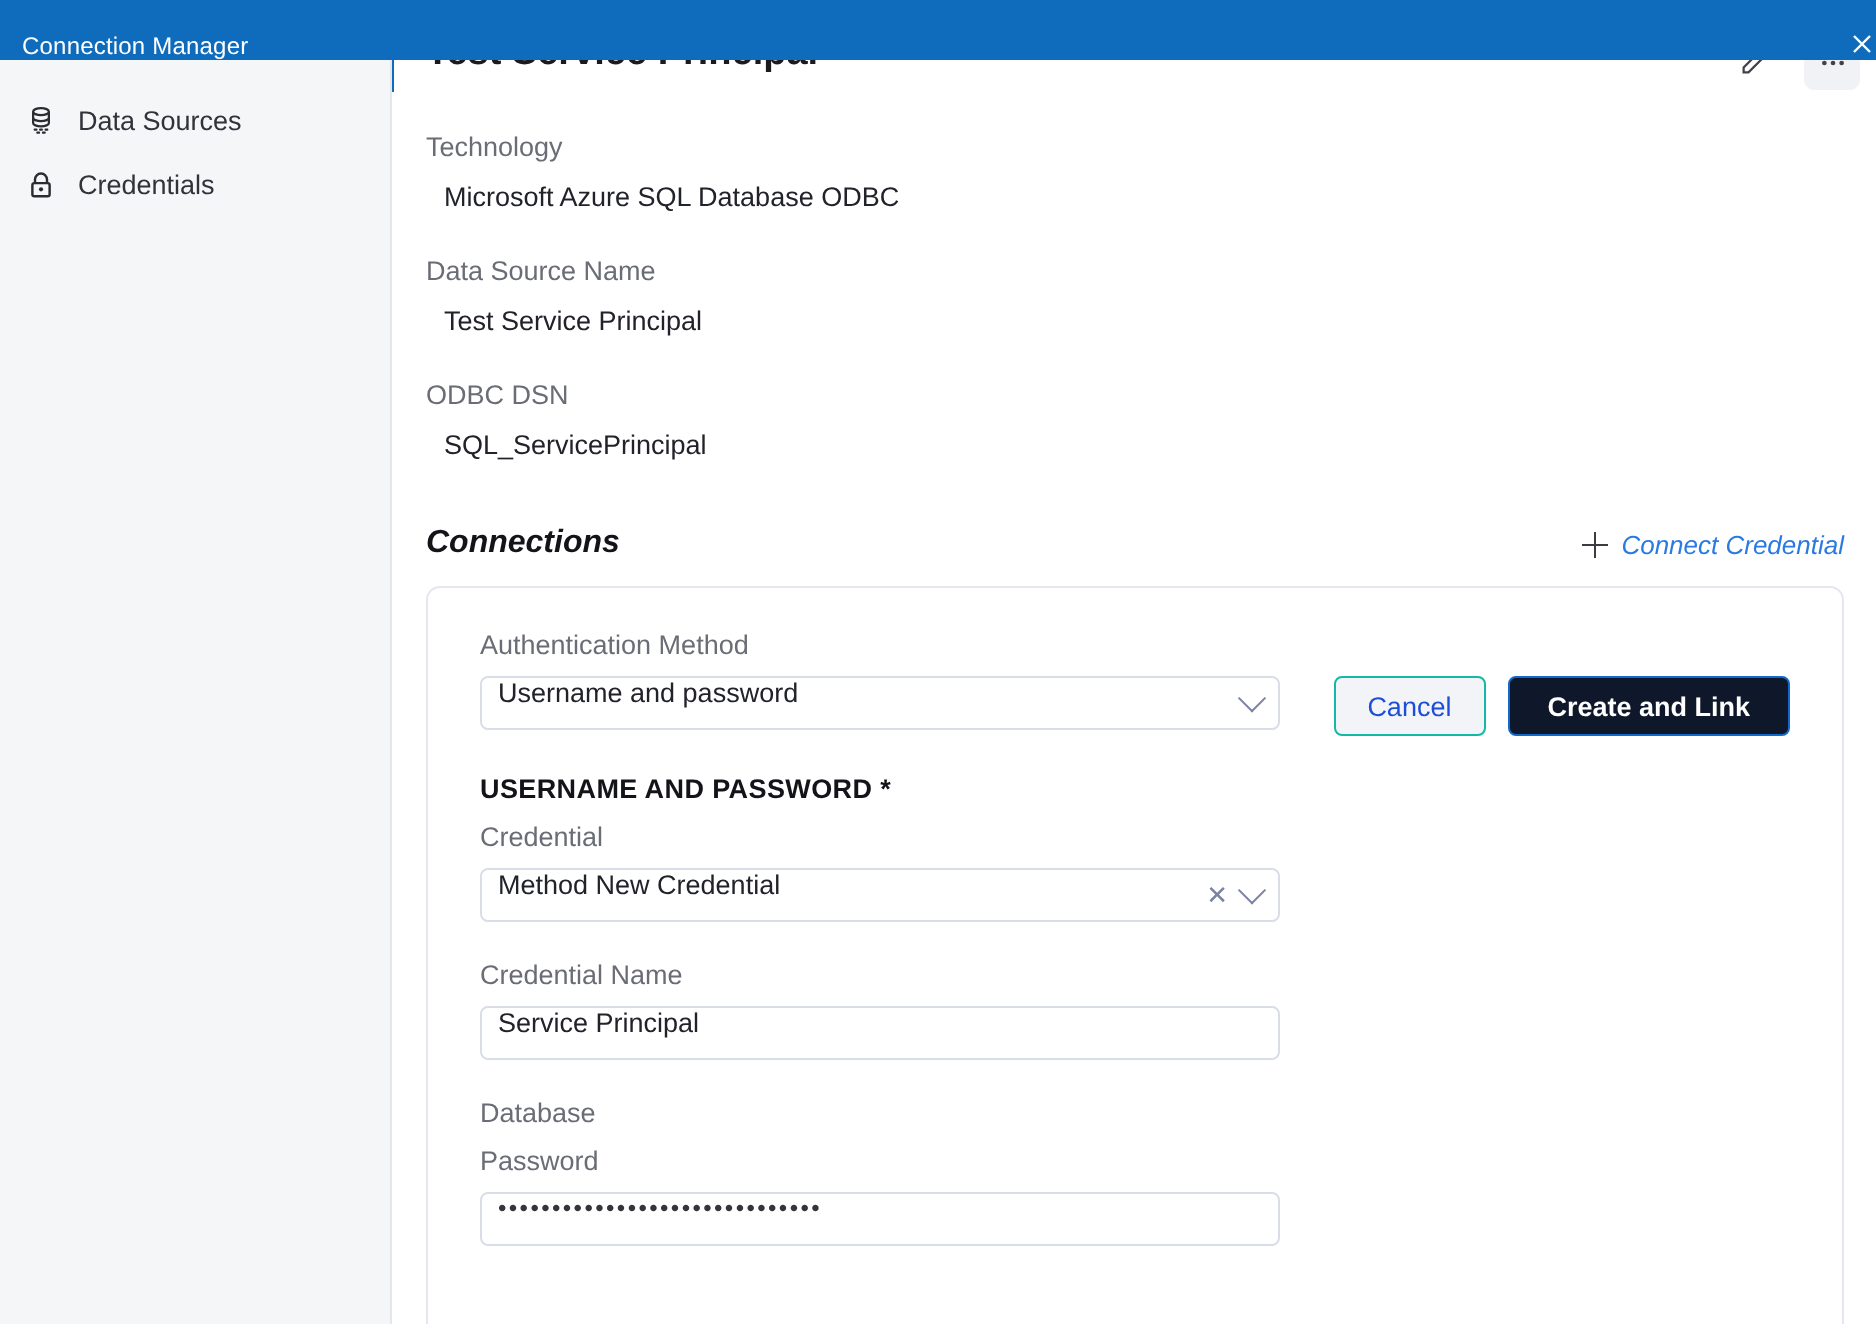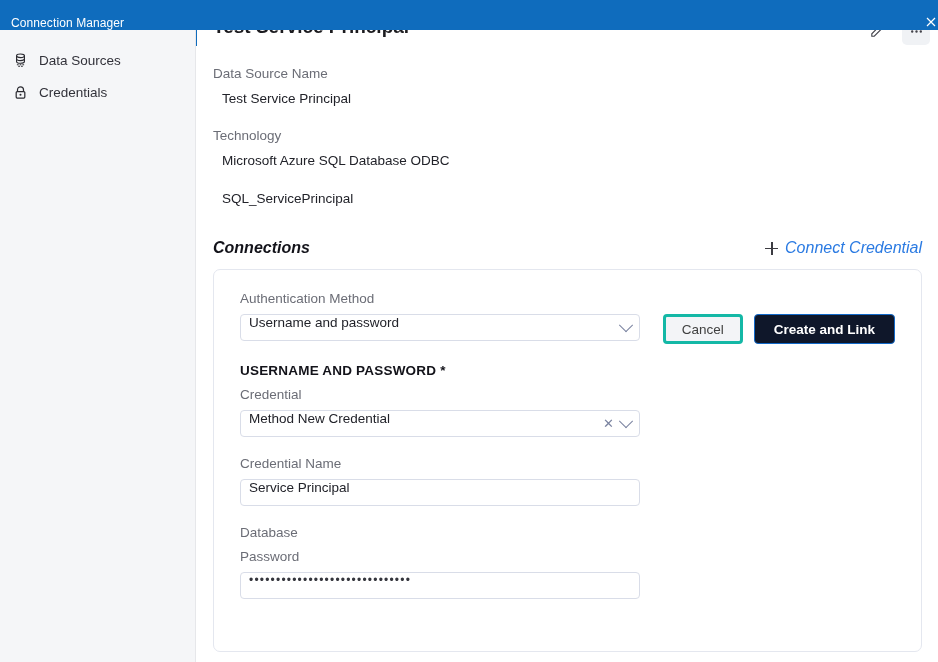--- a/index.html
+++ b/index.html
@@ -152,21 +152,21 @@
     font-size: 16px;
     font-weight: 700;
     color: #13131a;
   }
   .conn-spacer { flex: 1; }
   .conn-link {
     display: flex;
     align-items: center;
     gap: 7px;
     color: #2a7ae2;
-    font-size: 16px;
+    font-size: 13px;
     cursor: pointer;
   }
   .plus-ico {
     width: 13px;
     height: 13px;
     position: relative;
     color: #3b3b42;
   }
   .plus-ico::before, .plus-ico::after {
     content: "";
@@ -261,22 +261,22 @@
     display: inline-flex;
     align-items: center;
     justify-content: center;
     cursor: pointer;
     box-sizing: border-box;
     padding: 0 16px;
     white-space: nowrap;
   }
   .btn-secondary {
     background: #f3f4f7;
-    color: #404040;
-    border: 3px solid #14b8a6;
+    color: #1d4ed8;
+    border: 1px solid #14b8a6;
   }
   .btn-primary {
     background: #0f172a;
     color: #ffffff;
     font-weight: 700;
     border: 1px solid #1269c9;
     padding: 0 19px;
   }
 </style>
 </head>
@@ -335,30 +335,31 @@
           <circle cx="8" cy="8" r="1.25" fill="#42424a"></circle>
           <circle cx="12.6" cy="8" r="1.25" fill="#42424a"></circle>
         </svg>
       </div>
     </div>
   </div>
 
   <div class="content">
 
     <div class="field-block">
+      <div class="field-label">Technology</div>
+      <div class="field-value">Microsoft Azure SQL Database ODBC</div>
+    </div>
+
+    <div class="field-block">
       <div class="field-label">Data Source Name</div>
       <div class="field-value">Test Service Principal</div>
     </div>
 
     <div class="field-block">
-      <div class="field-label">Technology</div>
-      <div class="field-value">Microsoft Azure SQL Database ODBC</div>
-    </div>
-
-    <div class="field-block">
+      <div class="field-label">ODBC DSN</div>
       <div class="field-value">SQL_ServicePrincipal</div>
     </div>
 
     <div class="conn-head">
       <div class="conn-title">Connections</div>
       <div class="conn-spacer"></div>
       <div class="conn-link">
         <span class="plus-ico"></span>
         <span>Connect Credential</span>
       </div>

